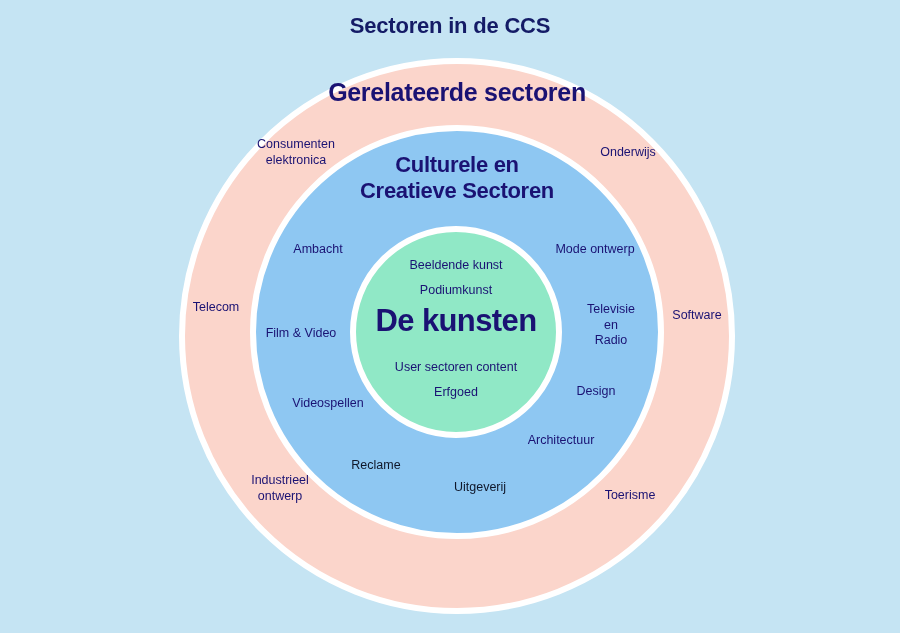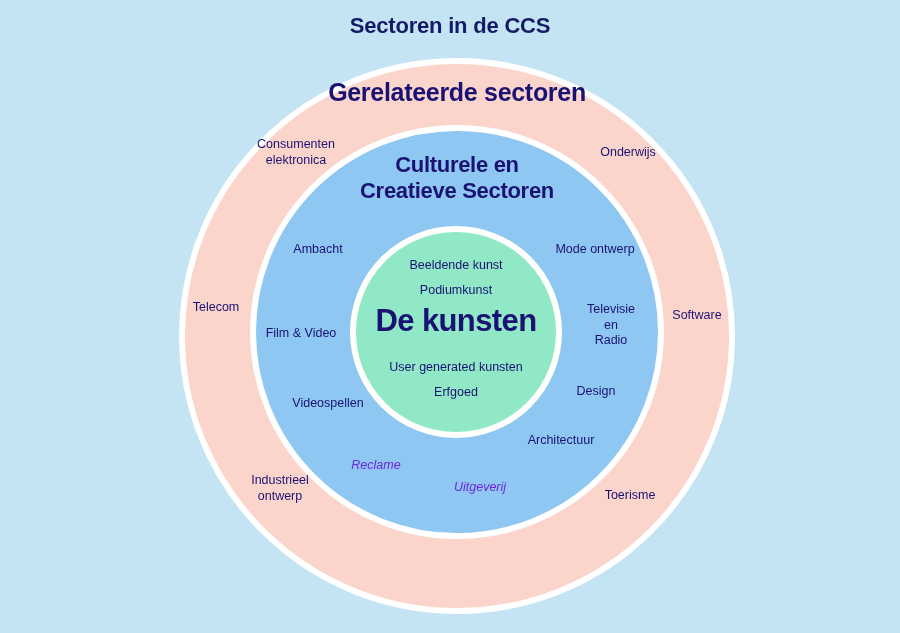--- a/index.html
+++ b/index.html
@@ -101,21 +101,21 @@
   
   .lbl {
     position: absolute;
     text-align: center;
     color: #1a1273;
     font-size: 12.5px;
     line-height: 1.25;
     white-space: pre-line;
     transform: translate(-50%, -50%);
   }
-  .lbl.muted { color: #6d28d9; font-style: italic; }
+  .lbl.muted { color: #0f172a; }
 </style>
 </head>
 <body>
 
 <div class="diagram">
 
   <div class="chart-title">Sectoren in de CCS</div>
 
   <div class="ring ring-outer"></div>
   <div class="ring ring-middle"></div>
@@ -142,16 +142,16 @@
 en
 Radio</div>
   <div class="lbl" style="left:320px; top:404px;margin-left:8px;">Videospellen</div>
   <div class="lbl" style="left:596px; top:392px;">Design</div>
   <div class="lbl" style="left:561px; top:441px;">Architectuur</div>
   <div class="lbl muted" style="left:376px; top:466px;">Reclame</div>
   <div class="lbl muted" style="left:480px; top:488px;">Uitgeverij</div>
 
   <div class="lbl" style="left:456px; top:266px;">Beeldende kunst</div>
   <div class="lbl" style="left:456px; top:291px;">Podiumkunst</div>
-  <div class="lbl" style="left:456px; top:368px;">User generated kunsten</div>
+  <div class="lbl" style="left:456px; top:368px;">User sectoren content</div>
   <div class="lbl" style="left:456px; top:393px;text-align:center;">Erfgoed</div>
 
 </div>
 
 </body></html>

